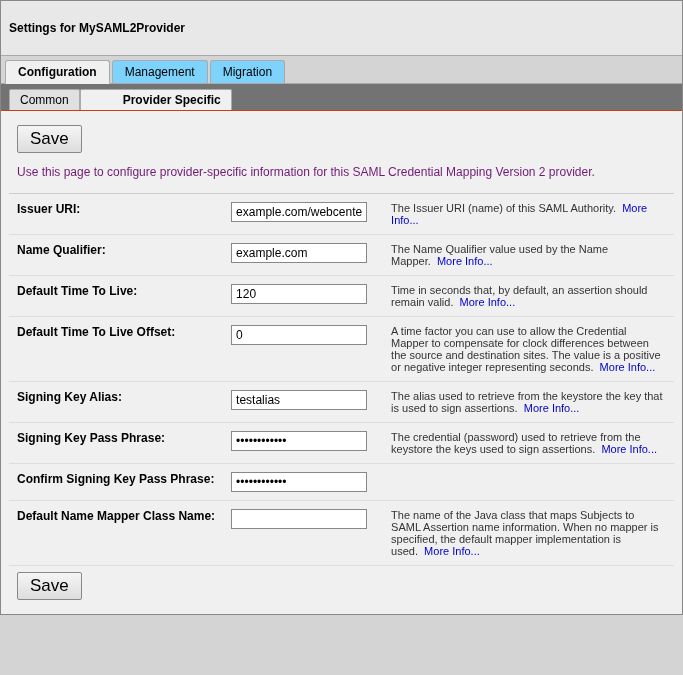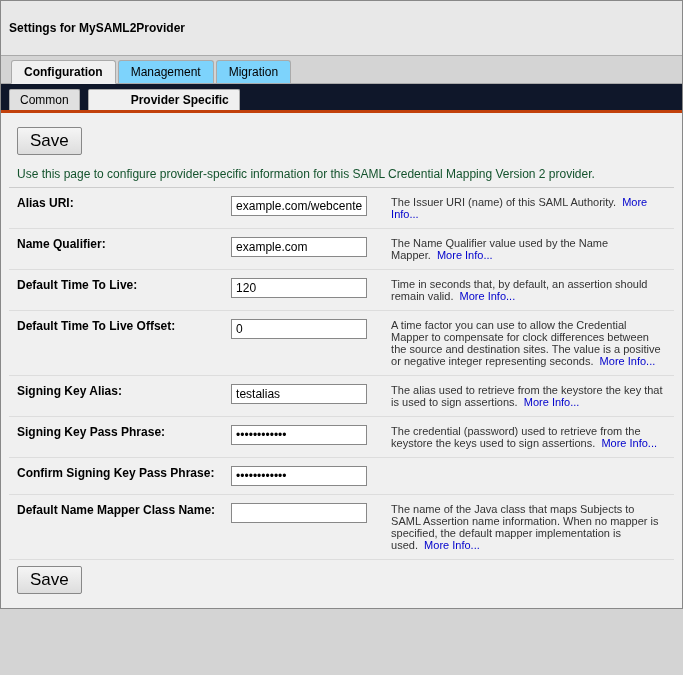--- a/index.html
+++ b/index.html
@@ -38,28 +38,27 @@
       cursor: pointer;
       font-size: 12px;
       border-radius: 3px 3px 0 0;
     }
     .tab.active {
       background: #f0f0f0;
       font-weight: bold;
       border-bottom: 1px solid #f0f0f0;
       margin-bottom: -1px;
       z-index: 1;
-      margin-left: 6px;
     }
     .inner-tab-bar {
       padding: 5px 8px 0 8px;
       display: flex;
-      gap: 8px;
-      background: #0f172a;
-      border-bottom: 3px solid #c2410c;
+      gap: 0;
+      background: #737373;
+      border-bottom: 1px solid #c2410c;
     }
     .inner-tab {
       padding: 3px 10px;
       border: 1px solid #aaa;
       border-bottom: none;
       background: #e0e0e0;
       cursor: pointer;
       font-size: 12px;
       border-radius: 2px 2px 0 0;
     }
@@ -77,23 +76,23 @@
     }
     .save-btn {
       padding: 3px 12px;
       border: 1px solid #888;
       background: linear-gradient(to bottom, #f5f5f5, #ddd);
       cursor: pointer;
       font-size: 17px;
       border-radius: 2px;
     }
     .description {
-      padding: 6px 8px 6px 8px;
-      font-size: 12px;
-      color: #14532d;
+      padding: 6px 8px 14px 8px;
+      font-size: 12px;
+      color: #701a75;
       border-bottom: 1px solid #ccc;
     }
     .form-table {
       width: 100%;
       border-collapse: collapse;
     }
     .form-table tr {
       border-bottom: 1px solid #ddd;
     }
     .form-table td {
@@ -162,21 +161,21 @@
   <div class="content-area">
     <div class="save-bar">
       <button class="save-btn">Save</button>
     </div>
 
     <div class="description">Use this page to configure provider-specific information for this SAML Credential Mapping Version 2 provider.</div>
 
     <table class="form-table">
       <tbody>
           <tr>
-        <td class="label-cell">Alias URI:</td>
+        <td class="label-cell">Issuer URI:</td>
         <td class="input-cell">
           <input class="form-input" type="text" value="example.com/webcenter" style="">
         </td>
         <td class="desc-cell">
           The Issuer URI (name) of this SAML Authority.&nbsp;&nbsp;<a href="#" class="more-info">More Info...</a>
         </td>
       </tr>
       <tr>
         <td class="label-cell">Name Qualifier:</td>
         <td class="input-cell">

